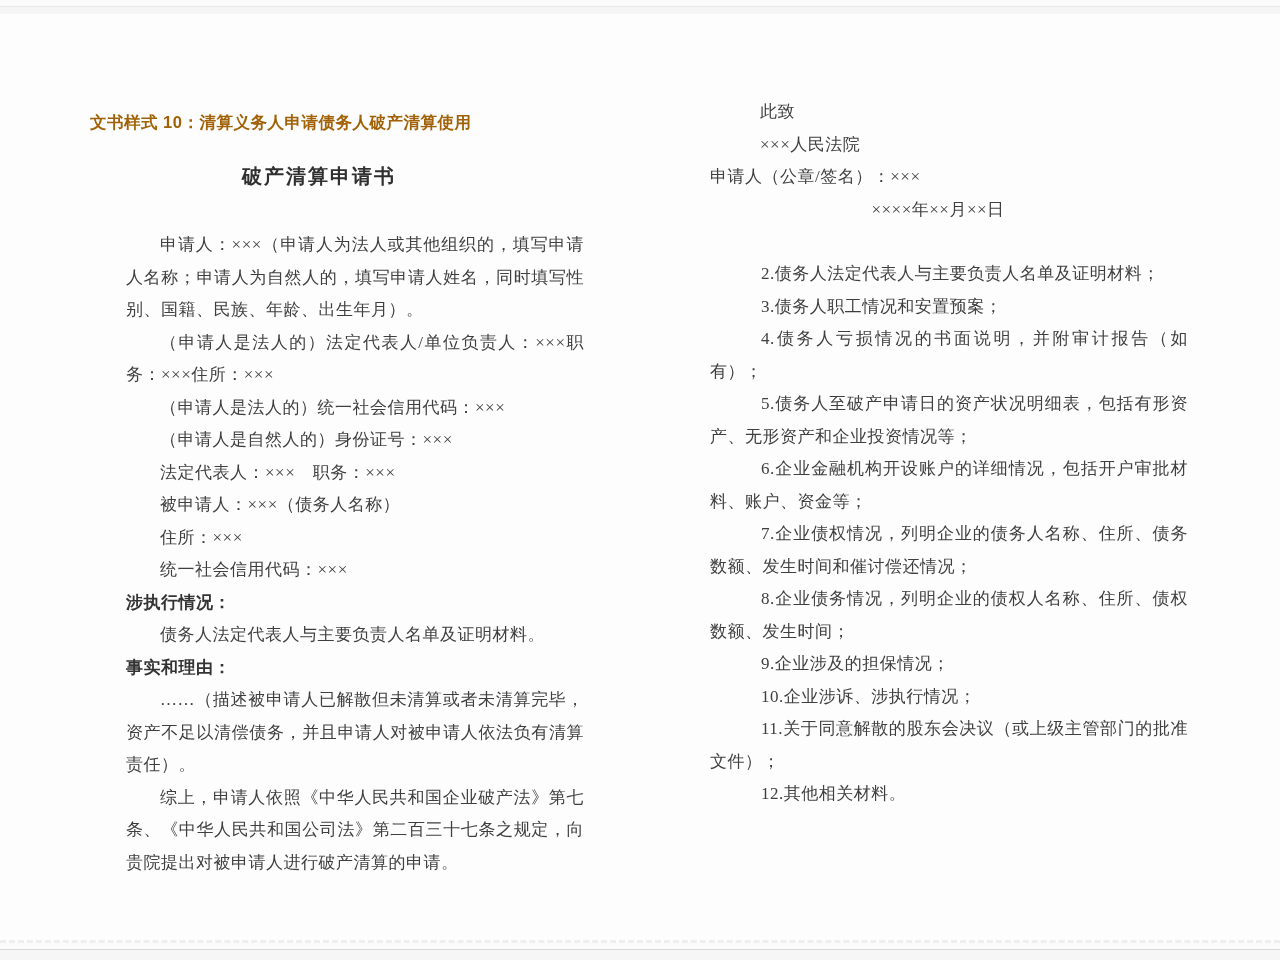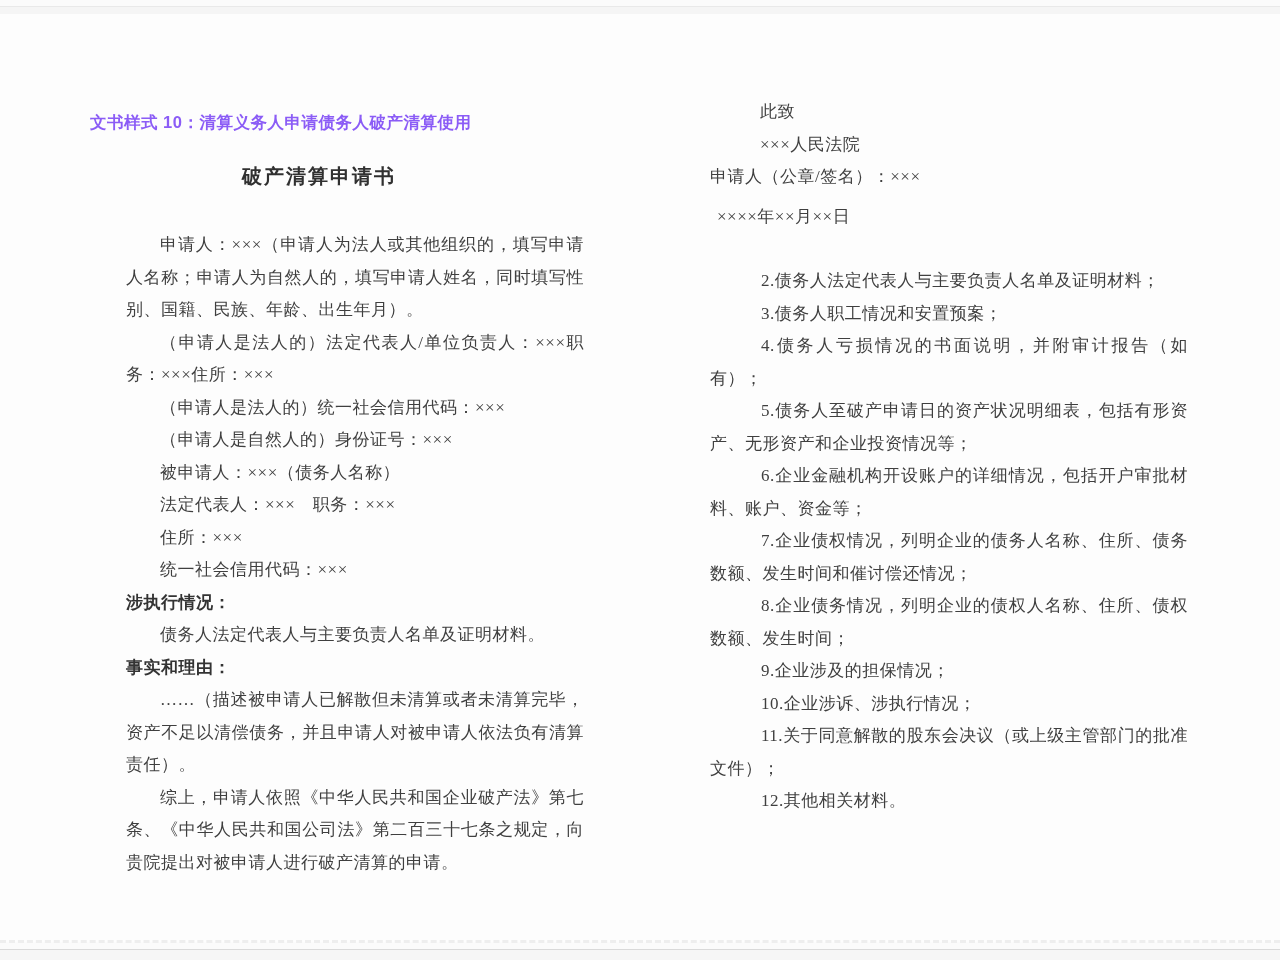--- a/index.html
+++ b/index.html
@@ -30,61 +30,61 @@
     background: #f6f6f6;
     border-top: 1px solid #d9d9d9;
   }
   .page-col { position: absolute; font-size: 17px; line-height: 32.5px; letter-spacing: 0.5px; }
   .page-col-left  { left: 90px;  width: 458px; top: 14px; }
   .page-col-right { left: 710px; width: 478px; top: 14px; }
 
   .doc-label {
     position: absolute; left: 0; top: 78px; width: 100%;
     font-family: "Liberation Sans", "DejaVu Sans", sans-serif;
-    font-weight: 700; font-size: 16.5px; color: #8b5cf6;
+    font-weight: 700; font-size: 16.5px; color: #a16207;
     white-space: nowrap;
   }
   .doc-title {
     position: absolute; left: 0; top: 132px; width: 100%;
     text-align: center;
     font-weight: 700; font-size: 20px; letter-spacing: 2px; color: #303030;
   }
   .body-flow-left { position: absolute; left: 0; top: 201px; width: 100%; margin-left: 36px; }
   .para { margin: 0; text-indent: 2em; text-align: justify; }
   .sec-heading {
     margin: 0; text-indent: 0;
     font-family: "Liberation Sans", "DejaVu Sans", sans-serif;
     font-weight: 700; font-size: 17px; color: #333333;
   }
 
   .body-flow-right { position: absolute; left: 0; top: 68px; width: 100%; }
   .salute-line, .court-line { margin: 0; padding-left: 50px; }
   .sign-line { margin: 0; padding-right: 2px; }
-  .date-line { margin: 7px; text-align: left; padding-right: 22px; }
+  .date-line { margin: 0; text-align: center; padding-right: 22px; }
   .attachments { margin-top: 32px; }
   .att { margin: 0; text-indent: 3em; text-align: justify; }
   .att-first { text-indent: 0.9em; }
 </style>
 </head>
 <body>
 
 <div class="scan-edge-top"></div>
 
 <div class="sheet">
 
   <div class="page-col page-col-left">
     <div class="doc-label">文书样式 10：清算义务人申请债务人破产清算使用</div>
     <div class="doc-title">破产清算申请书</div>
     <div class="body-flow-left">
       <p class="para">申请人：×××（申请人为法人或其他组织的，填写申请人名称；申请人为自然人的，填写申请人姓名，同时填写性别、国籍、民族、年龄、出生年月）。</p>
       <p class="para">（申请人是法人的）法定代表人/单位负责人：×××职务：×××住所：×××</p>
       <p class="para">（申请人是法人的）统一社会信用代码：×××</p>
       <p class="para">（申请人是自然人的）身份证号：×××</p>
+      <p class="para">法定代表人：×××　职务：×××</p>
       <p class="para">被申请人：×××（债务人名称）</p>
-      <p class="para">法定代表人：×××　职务：×××</p>
       <p class="para">住所：×××</p>
       <p class="para">统一社会信用代码：×××</p>
       <p class="sec-heading">涉执行情况：</p>
       <p class="para">债务人法定代表人与主要负责人名单及证明材料。</p>
       <p class="sec-heading">事实和理由：</p>
       <p class="para">……（描述被申请人已解散但未清算或者未清算完毕，资产不足以清偿债务，并且申请人对被申请人依法负有清算责任）。</p>
       <p class="para">综上，申请人依照《中华人民共和国企业破产法》第七条、《中华人民共和国公司法》第二百三十七条之规定，向贵院提出对被申请人进行破产清算的申请。</p>
     </div>
   </div>
 

